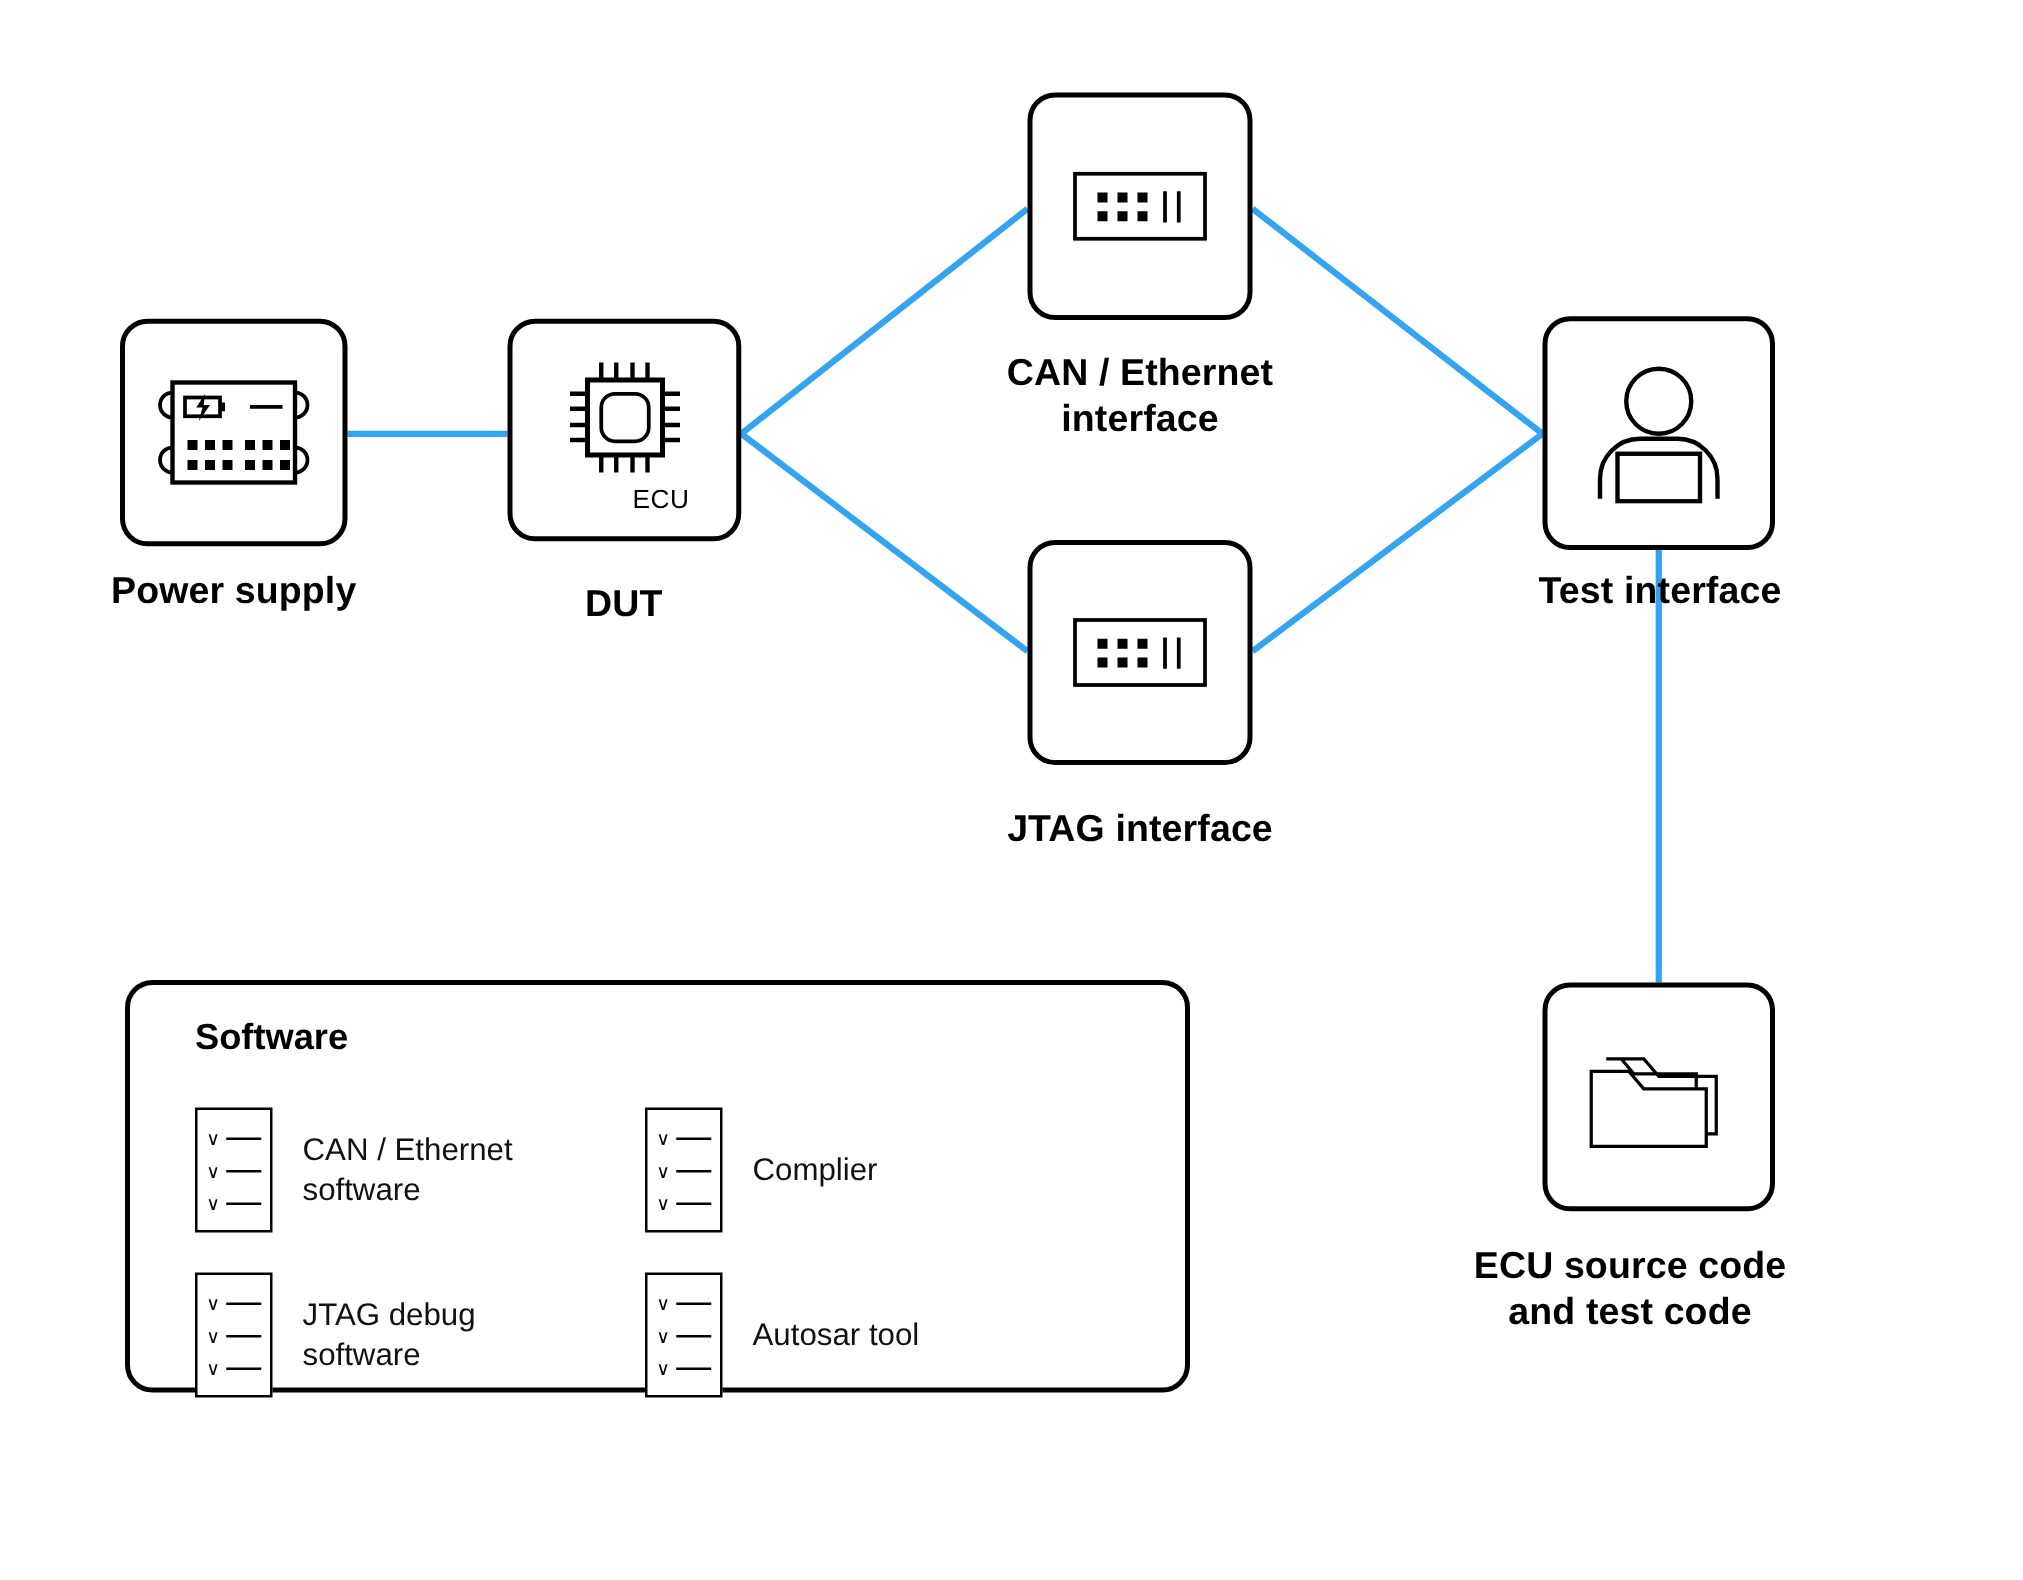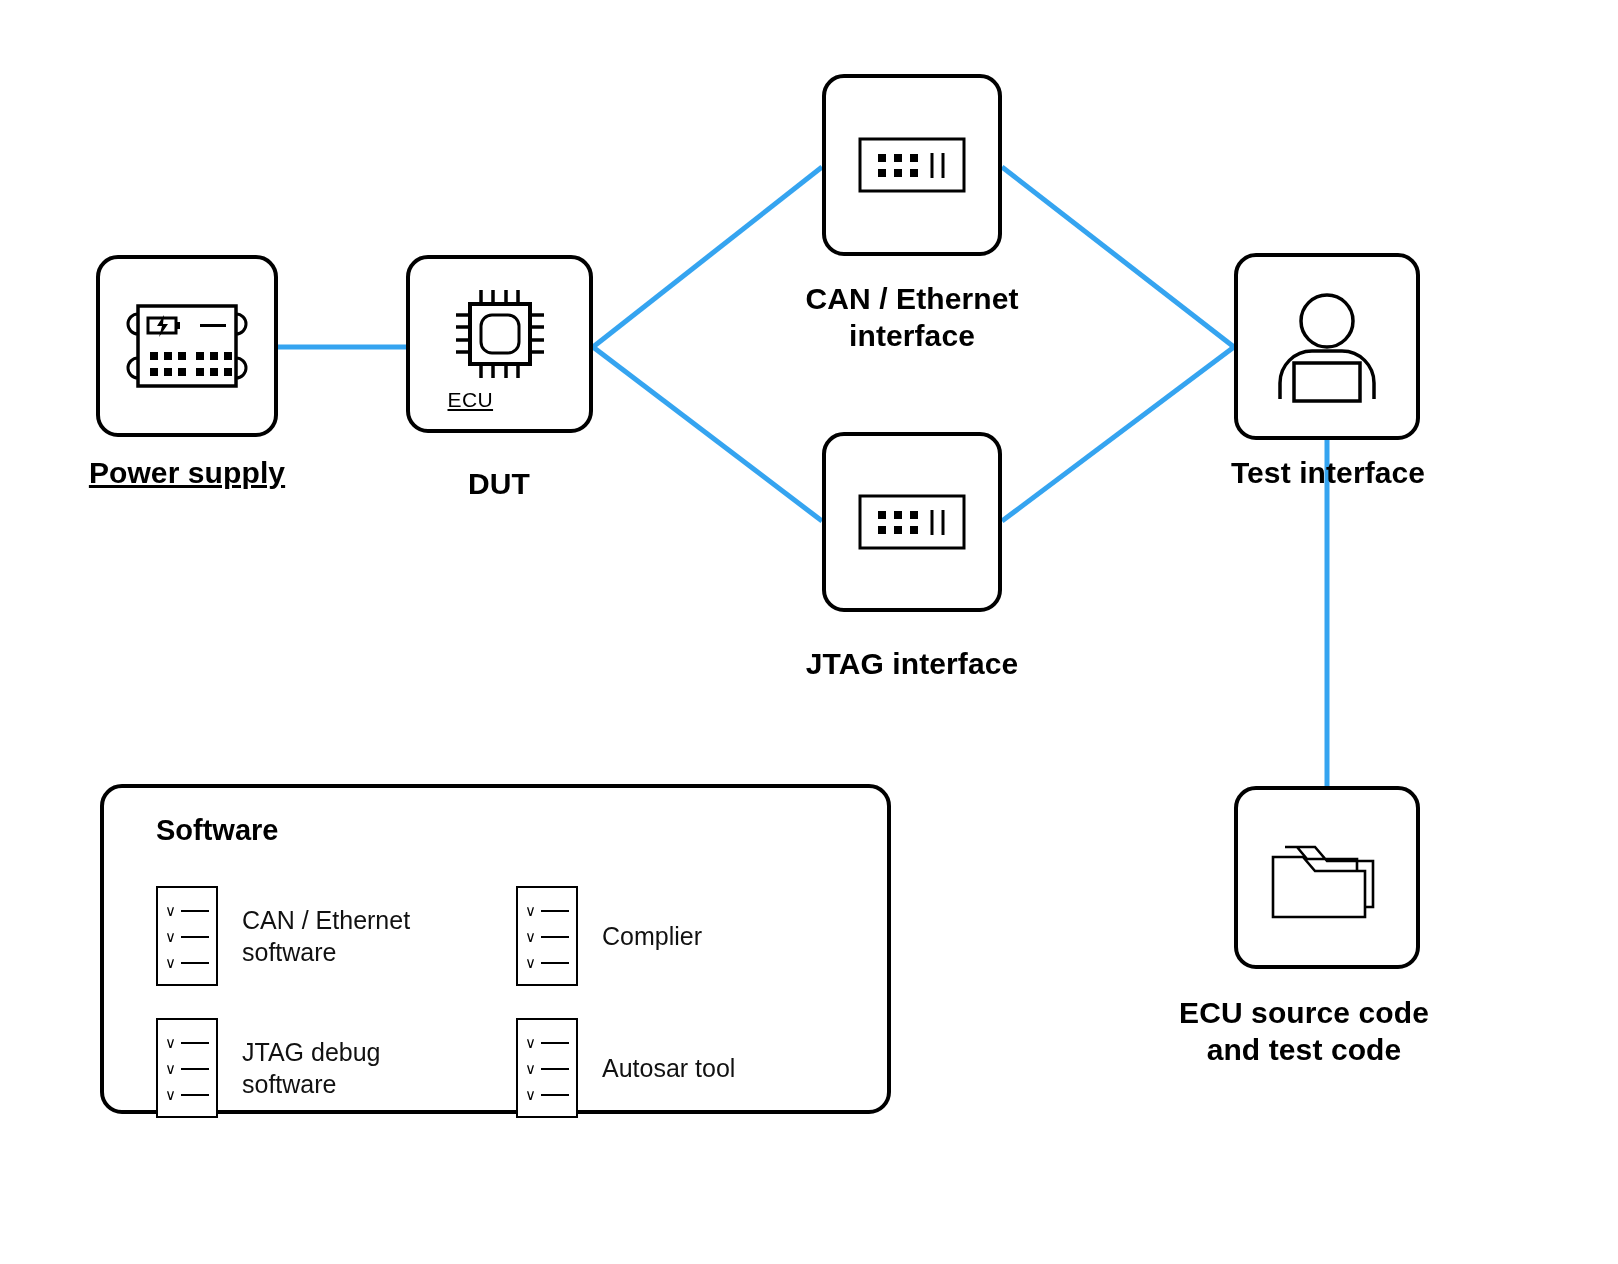--- a/index.html
+++ b/index.html
@@ -32,23 +32,22 @@
     border: 4px solid #000000;
     border-radius: 22px;
     background: #ffffff;
     display: flex;
     align-items: center;
     justify-content: center;
   }
   .node-inner {
     display: flex;
     flex-direction: column;
-    align-items: flex-start;
+    align-items: flex-end;
     justify-content: center;
-    text-decoration: underline;
   }
   .caption {
     position: absolute;
     text-align: center;
     color: #000000;
     font-size: 30px;
     font-weight: 600;
     line-height: 1.22;
     letter-spacing: 0.1px;
     white-space: pre-line;
@@ -58,21 +57,21 @@
     font-weight: 400;
     color: #000000;
     margin-top: 2px;
     letter-spacing: 0.4px;
   }
   
   #software-panel {
     position: absolute;
     left: 100px;
     top: 784px;
-    width: 791px;
+    width: 852px;
     height: 330px;
     box-sizing: border-box;
     border: 4px solid #000000;
     border-radius: 22px;
     background: #ffffff;
   }
   #software-title {
     position: absolute;
     left: 52px;
     top: 26px;
@@ -178,21 +177,21 @@
           <rect x="34" y="70" width="8" height="8"></rect>
           <rect x="48" y="70" width="8" height="8"></rect>
           <rect x="62" y="70" width="8" height="8"></rect>
           <rect x="80" y="70" width="8" height="8"></rect>
           <rect x="94" y="70" width="8" height="8"></rect>
           <rect x="108" y="70" width="8" height="8"></rect>
         </g>
       </svg>
     </div>
   </div>
-  <div class="caption" style="left:56px; top:455px; width:262px;text-decoration:underline;">Power supply</div>
+  <div class="caption" style="left:56px; top:455px; width:262px;">Power supply</div>
 
   <div class="node" style="left:406px; top:255px; width:187px; height:178px;">
     <div class="node-inner" style="margin-top:6px;">
       <svg width="104" height="104" viewBox="0 0 104 104">
 
         <rect x="22" y="22" width="60" height="60" fill="#fff" stroke="#000" stroke-width="4"></rect>
 
         <rect x="33" y="33" width="38" height="38" rx="11" ry="11" fill="#fff" stroke="#000" stroke-width="3"></rect>
         <g stroke="#000" stroke-width="3.5">
 

